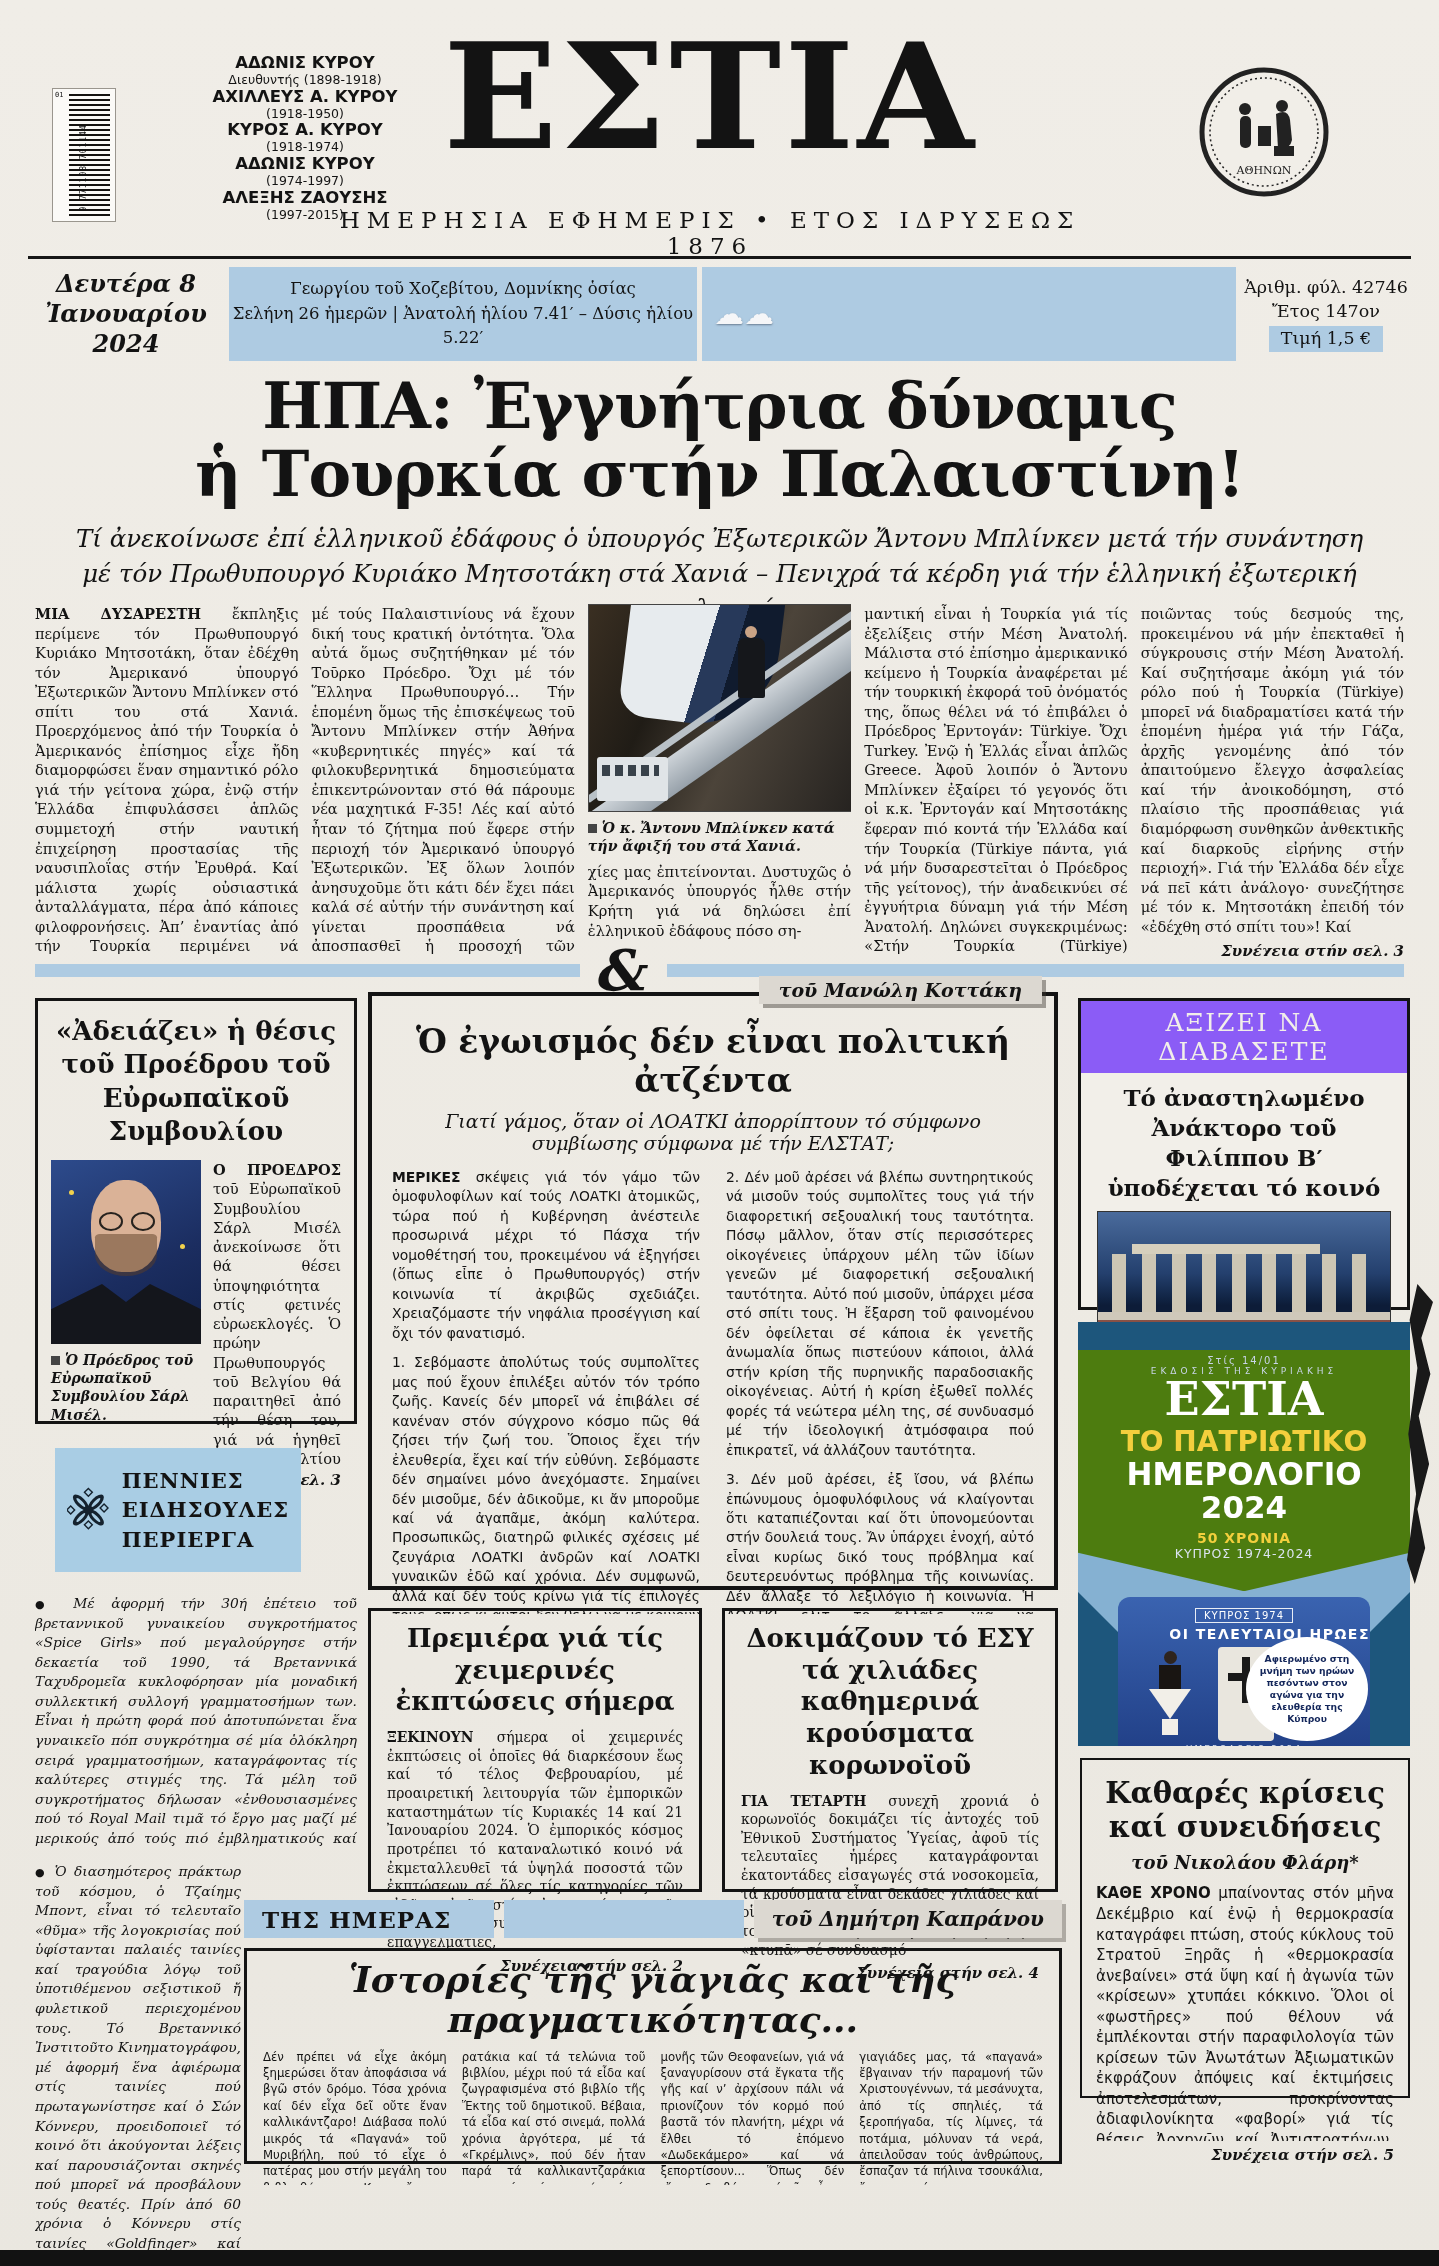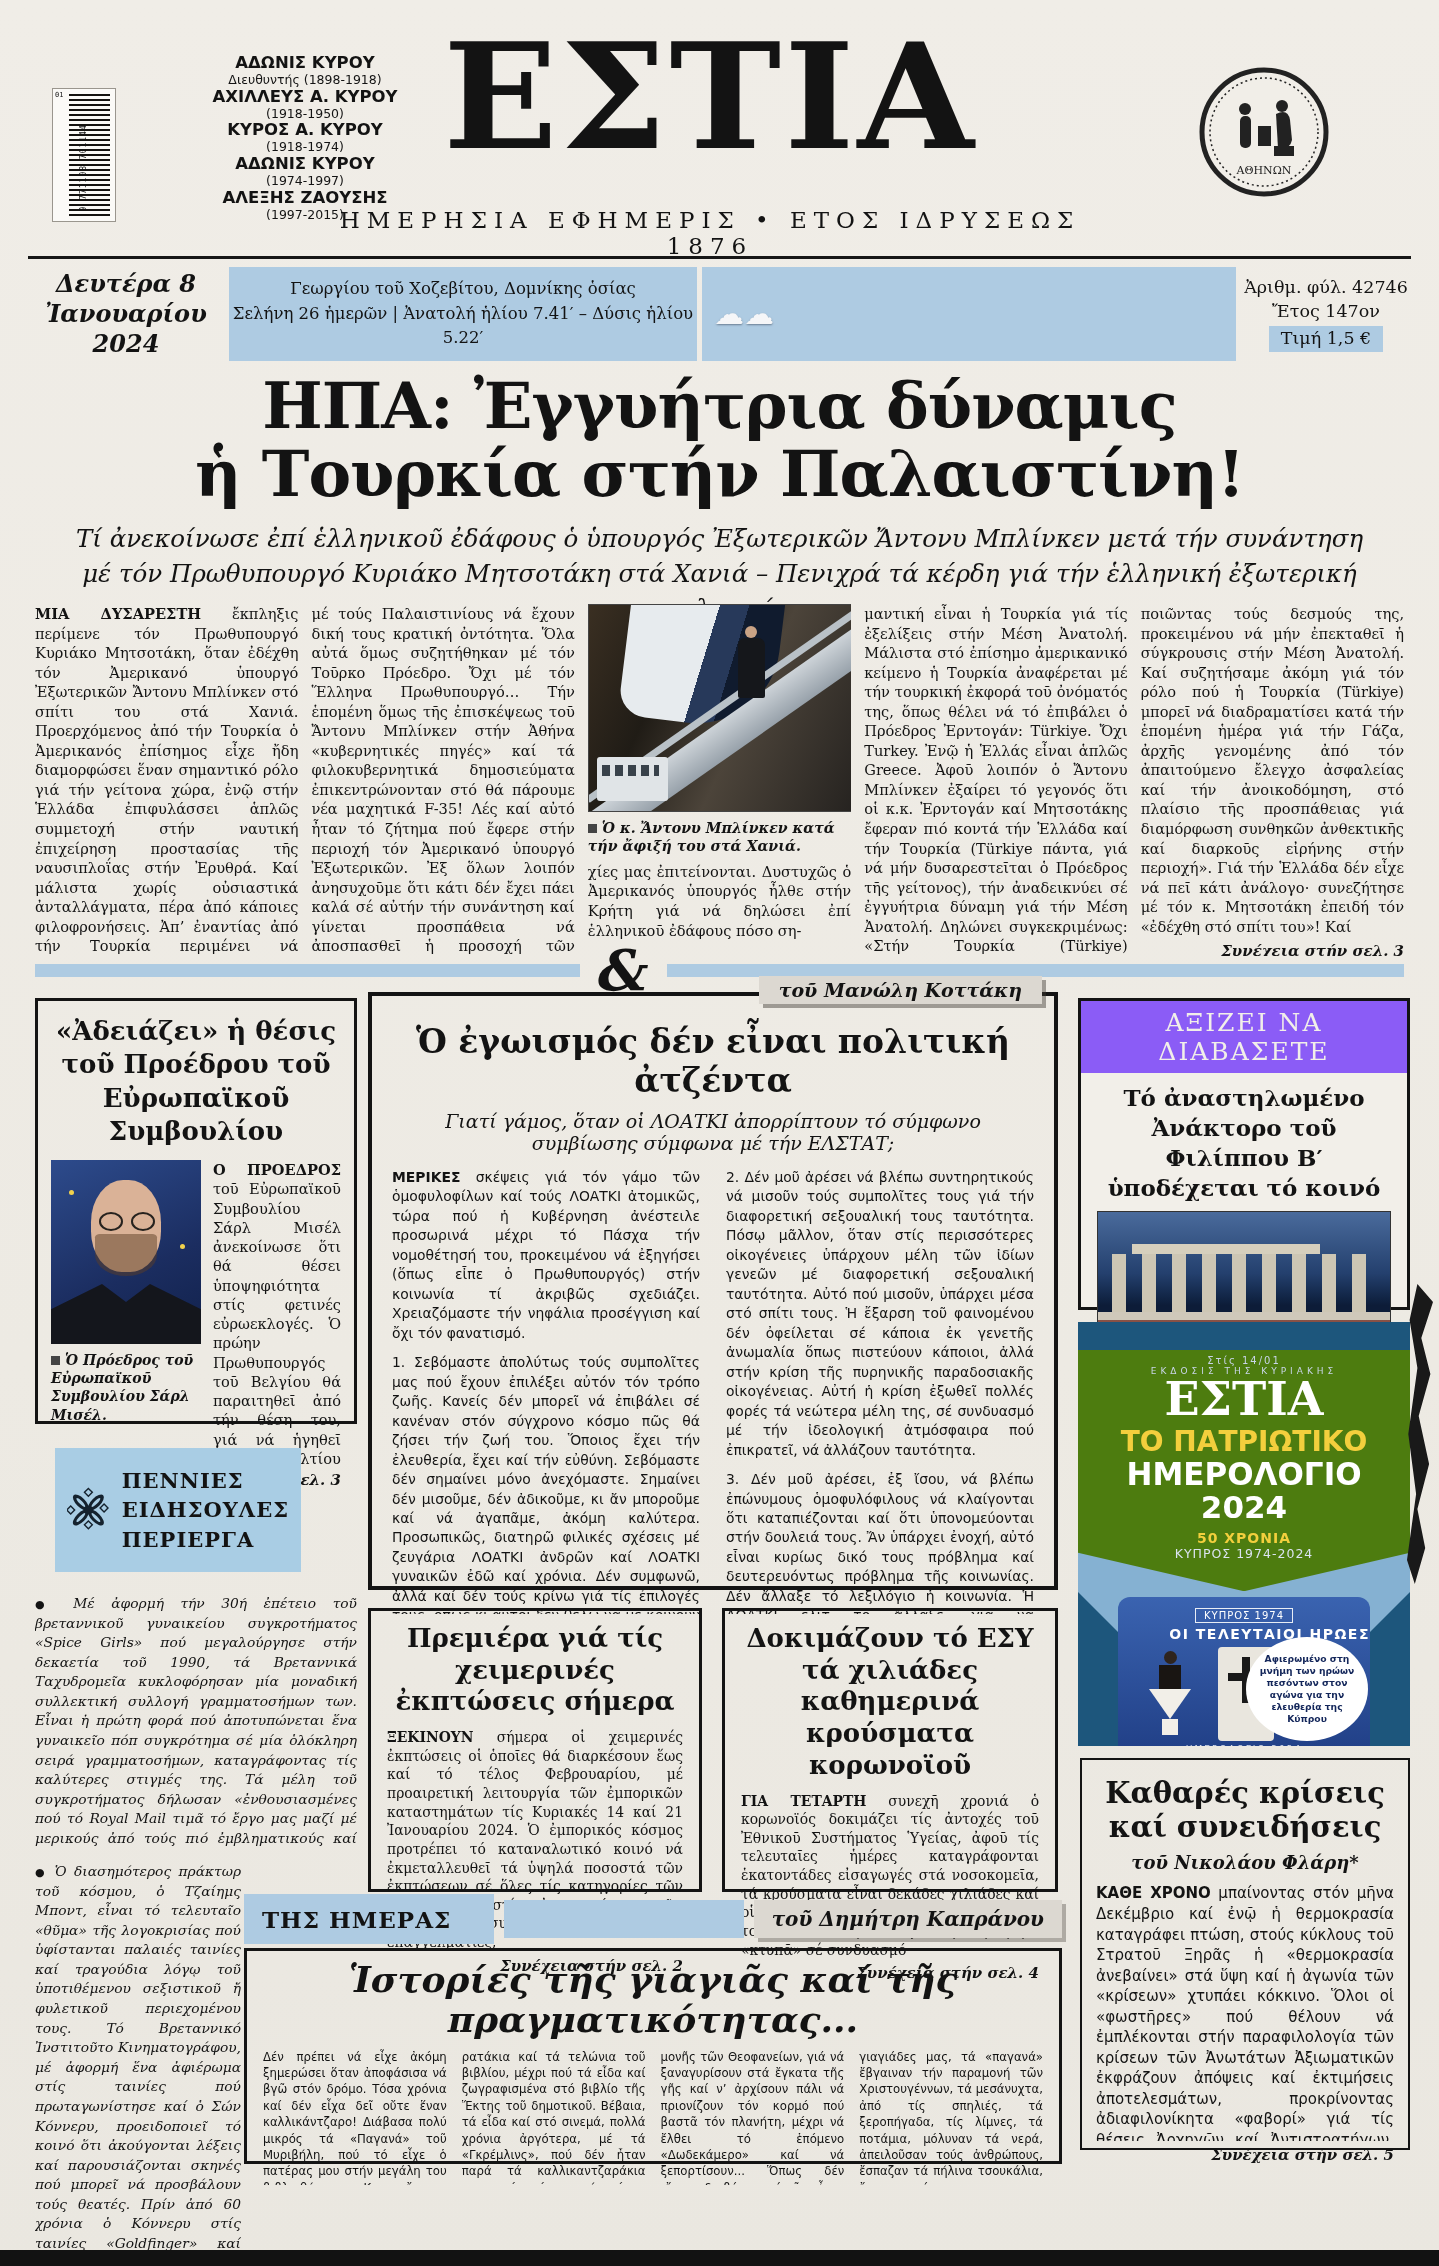--- a/index.html
+++ b/index.html
@@ -118,27 +118,27 @@
   .ev-legs{margin:0 auto;width:16px;height:16px;background:#f2efe8;}
   .p-cross{position:absolute;left:100px;top:50px;width:56px;height:94px;background:#e9e6de;border-radius:4px;}
   .p-cross::before{content:"";position:absolute;left:24px;top:10px;width:8px;height:46px;background:#191919;}
   .p-cross::after{content:"";position:absolute;left:10px;top:26px;width:36px;height:8px;background:#191919;}
   .p-bubble{position:absolute;right:2px;top:40px;width:122px;height:104px;background:#fff;color:#13265a;border-radius:50%;
             display:flex;align-items:center;padding:0 10px;text-align:center;font-weight:600;font-size:9.2px;line-height:1.3;box-sizing:border-box;}
   .p-cf{position:absolute;bottom:5px;left:0;right:0;font-size:9px;letter-spacing:2px;color:#d7dff0;}
   .p-bottom{position:relative;display:flex;align-items:center;justify-content:space-between;padding:10px 12px 0;}
   .p-circle{width:98px;height:98px;border-radius:50%;background:#f2cd3a;color:#12182b;display:flex;flex-direction:column;align-items:center;justify-content:center;line-height:1.1;}
   
-  .flaris{left:1080px;top:1758px;width:330px;height:392px;border:2px solid #141414;padding:16px 14px;box-sizing:border-box;}
+  .flaris{left:1080px;top:1758px;width:330px;height:340px;border:2px solid #141414;padding:16px 14px;box-sizing:border-box;}
   .f-title{font-size:29px;font-weight:700;text-align:center;line-height:1.18;}
   .f-byline{font-size:18px;font-weight:700;font-style:italic;text-align:center;margin:8px 0 10px;}
   .f-body{font-family:"DejaVu Sans","Liberation Sans",sans-serif;font-size:15px;line-height:1.37;text-align:justify;height:258px;overflow:hidden;}
   
   .imeras{left:244px;top:1900px;width:818px;height:38px;display:flex;align-items:center;gap:10px;}
-  .im-label{background:#aecbe2;height:50px;display:flex;align-items:center;padding:0 18px;font-weight:700;font-size:23px;letter-spacing:1px;width:250px;box-sizing:border-box;}
+  .im-label{background:#aecbe2;height:38px;display:flex;align-items:center;padding:0 18px;font-weight:700;font-size:23px;letter-spacing:1px;width:250px;box-sizing:border-box;}
   .im-bar{flex:1;height:38px;background:#aecbe2;}
   .im-by{background:#dcd8d1;height:38px;display:flex;align-items:center;padding:0 18px;font-weight:700;font-style:italic;font-size:20px;box-shadow:4px 4px 0 rgba(60,55,48,.35);}
   
   .grandma{left:244px;top:1948px;width:818px;height:216px;border:3px solid #141414;padding:8px 16px;box-sizing:border-box;}
   .g-title{text-align:center;font-weight:700;font-style:italic;font-size:36px;line-height:1.12;margin-bottom:9px;}
   .g-cols{display:flex;gap:15px;height:136px;overflow:hidden;}
   .g-col{flex:1;font-family:"DejaVu Sans","Liberation Sans",sans-serif;font-size:11.7px;line-height:1.4;text-align:justify;overflow:hidden;}
   .bottombar{left:0;bottom:0;width:100%;height:16px;background:#121212;}
   .tear{right:6px;top:1284px;width:26px;height:300px;background:#191919;
         clip-path:polygon(40% 0,100% 6%,55% 18%,90% 30%,45% 44%,85% 60%,40% 75%,70% 88%,30% 100%,0 92%,35% 70%,5% 50%,40% 28%,10% 12%);}

